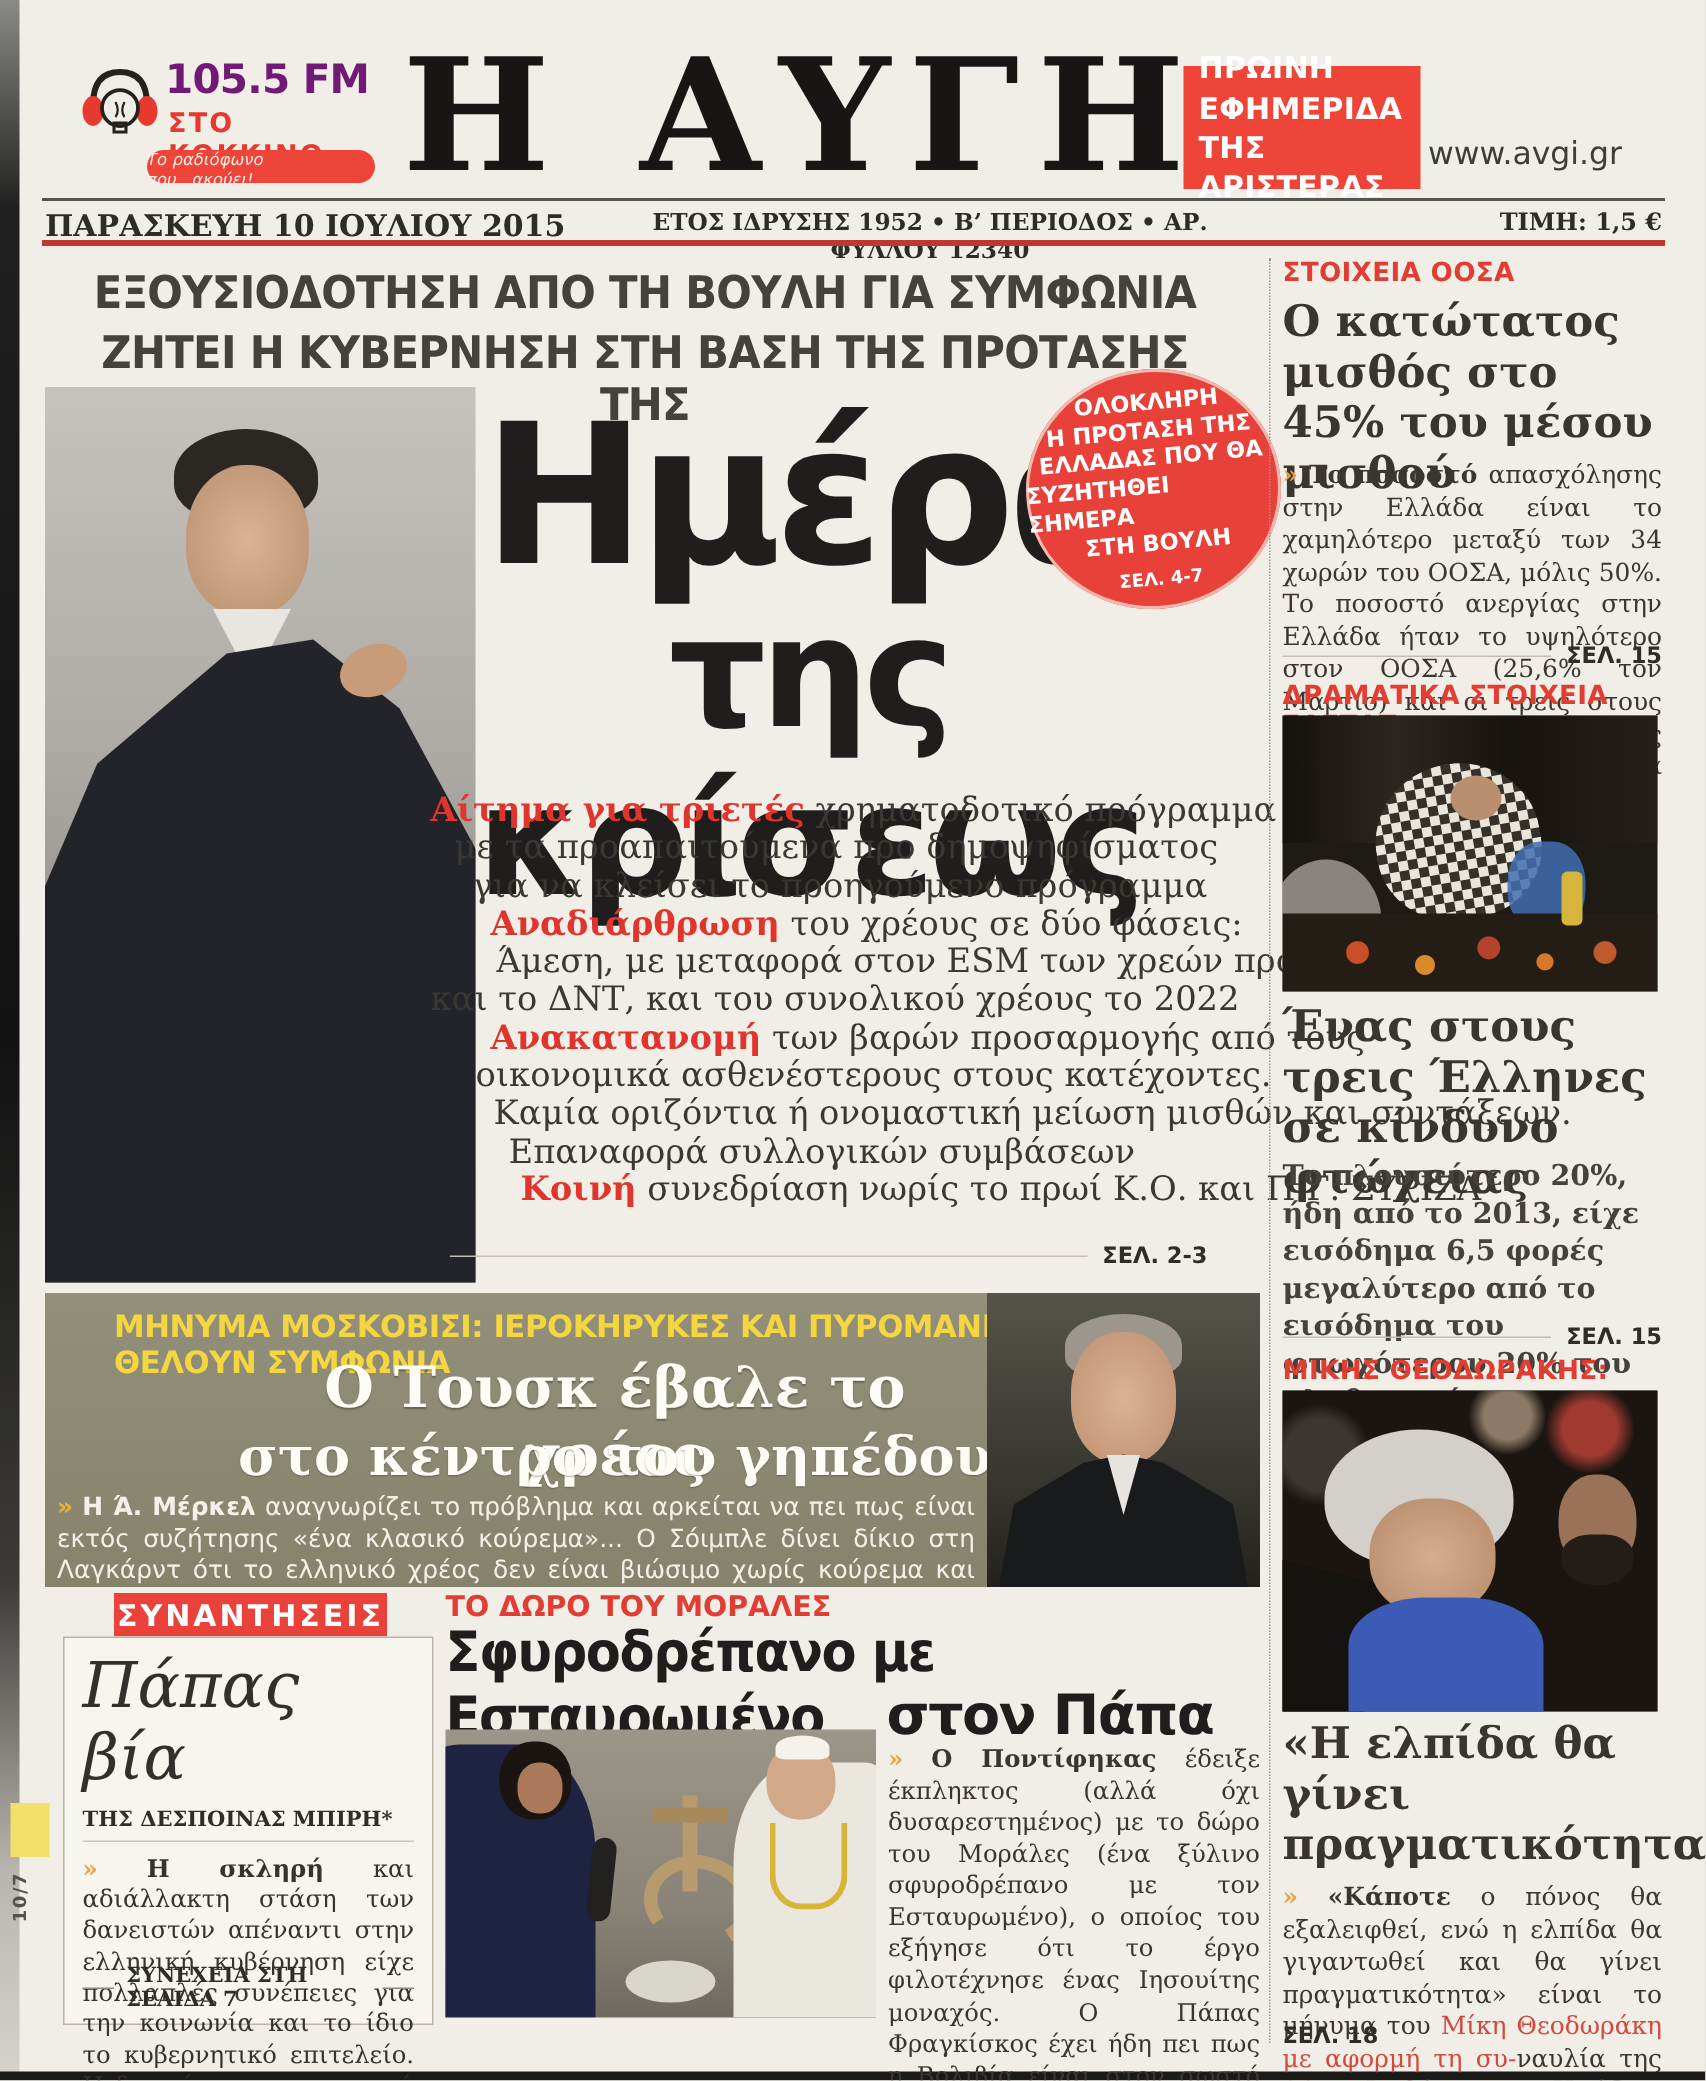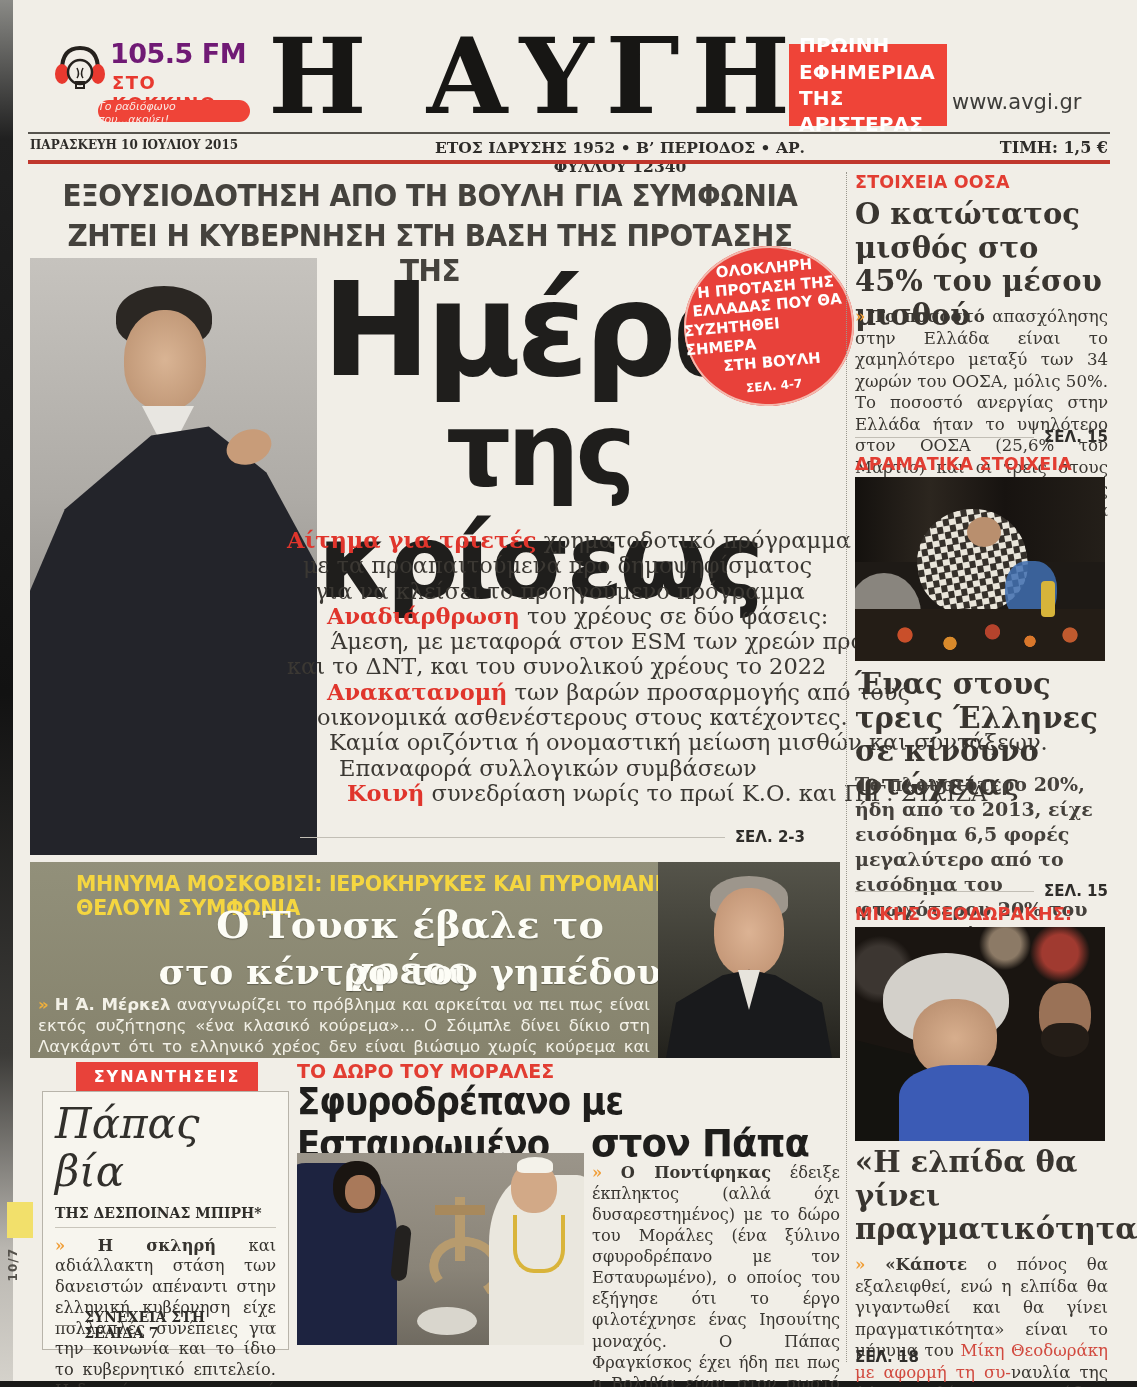--- a/index.html
+++ b/index.html
@@ -22,21 +22,21 @@
   #radio-pill{position:absolute;left:46px;top:64px;width:152px;height:22px;background:#ef4438;border-radius:11px;
     display:flex;justify-content:center;}
   #radio-pill span{font-size:11px;font-style:italic;color:#fbe9e4;}
   #masthead-title{left:268px;top:10px;width:534px;height:132px;display:flex;align-items:center;justify-content:center;
     font-family:"DejaVu Serif",serif;font-weight:900;font-size:104px;letter-spacing:12px;color:#171614;}
   #tagbox{left:789px;top:44px;width:158px;height:82px;background:#ef4438;padding:7px 10px;box-sizing:border-box;
     display:flex;flex-direction:column;justify-content:center;}
   #tagbox span{color:#fff;font-weight:800;font-size:20px;line-height:1.32;letter-spacing:0.2px;}
   #website{left:952px;top:90px;width:158px;font-size:21px;color:#3e3d3a;}
   #dateline-rule-top{left:28px;top:132px;width:1082px;height:2px;background:#57544e;}
-  #date-text{left:30px;top:138px;font-family:"DejaVu Serif",serif;font-weight:bold;font-size:12px;color:#2e2c29;}
+  #date-text{left:30px;top:138px;font-family:"DejaVu Serif",serif;font-weight:bold;font-size:20px;color:#2e2c29;}
   #issue-text{left:420px;top:138px;width:400px;text-align:center;font-family:"DejaVu Serif",serif;font-weight:bold;font-size:15.5px;color:#2e2c29;}
   #price-text{right:29px;top:138px;font-family:"DejaVu Serif",serif;font-weight:bold;font-size:16px;color:#2e2c29;}
   #dateline-rule-red{left:28px;top:160px;width:1082px;height:4px;background:#c0372d;}
 
   
   #lead-kicker-1,#lead-kicker-2{left:30px;width:800px;text-align:center;font-weight:900;font-size:30px;
      color:#45423d;letter-spacing:-0.5px;transform:scaleX(0.93);}
   #lead-kicker-1{top:178px;}
   #lead-kicker-2{top:218px;}
   #lead-headline{left:236px;top:256px;width:606px;text-align:center;color:#1f1e1c;font-weight:800;}
@@ -128,21 +128,21 @@
   #photo-theo .jacket{position:absolute;left:-20px;top:120px;width:84px;height:100px;background:#14130f;transform:rotate(14deg);}
   #photo-theo .man2{position:absolute;left:184px;top:56px;width:52px;height:64px;background:#9a7257;border-radius:46%;}
   #photo-theo .beard{position:absolute;left:186px;top:96px;width:48px;height:34px;background:#241d17;border-radius:40% 40% 50% 50%;}
   #theo-headline{top:1146px;}
   #theo-body{top:1254px;}
   #theo-body .red{color:#d14a3f;}
   #theo-pg{left:855px;top:1348px;width:253px;text-align:left;font-weight:bold;font-size:15px;color:#2f2d2a;}
 
   
   #meet-header{left:76px;top:1062px;width:182px;height:29px;background:#e8423a;color:#fff;display:flex;align-items:center;justify-content:center;
-     font-weight:800;font-size:16px;letter-spacing:2px;}
+     font-weight:800;font-size:20px;letter-spacing:2px;}
   #meet-box{left:42px;top:1091px;width:247px;height:259px;background:#f7f5ee;border:1px solid #b8b4aa;box-sizing:border-box;padding:8px 12px;}
   #meet-title{font-family:"DejaVu Serif",serif;font-style:italic;font-size:42px;color:#32302c;line-height:1.15;}
   #meet-byline{margin-top:8px;font-family:"DejaVu Serif",serif;font-weight:bold;font-size:14px;color:#2f2d29;
      border-bottom:1px solid #c9c5bb;padding-bottom:6px;}
   #meet-body{margin-top:8px;font-family:"DejaVu Serif",serif;font-size:16.2px;line-height:1.28;color:#36332e;text-align:justify;}
   #meet-body .lead{font-weight:bold;}
   #meet-footer{position:absolute;left:12px;right:12px;bottom:8px;display:flex;align-items:center;gap:8px;
      font-family:"DejaVu Serif",serif;font-weight:bold;font-size:14px;color:#2f2d29;justify-content:center;}
   #meet-footer::before,#meet-footer::after{content:"";width:26px;border-top:1.5px solid #8c8981;}
 

